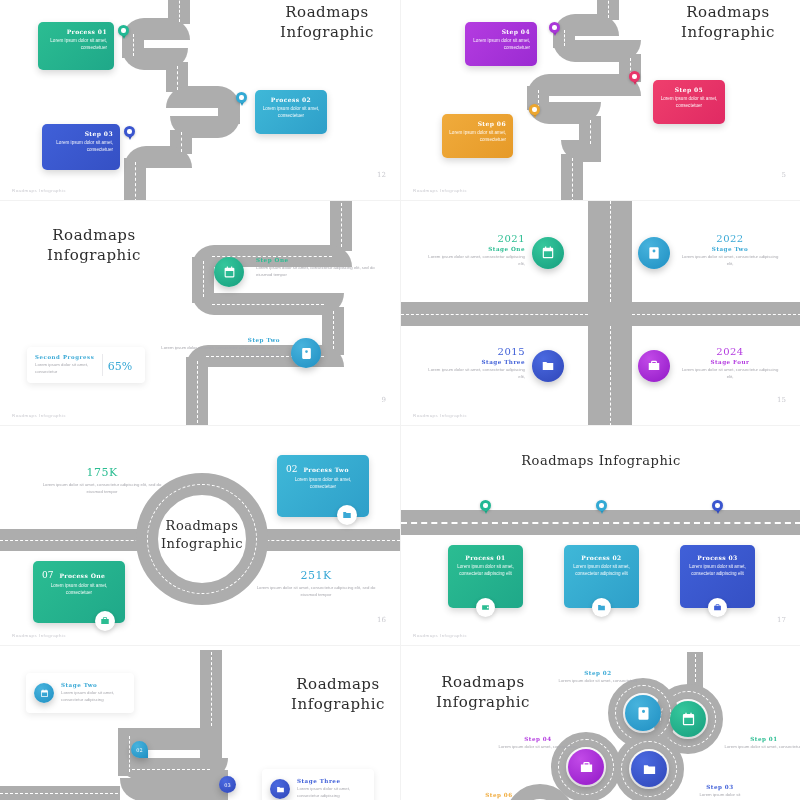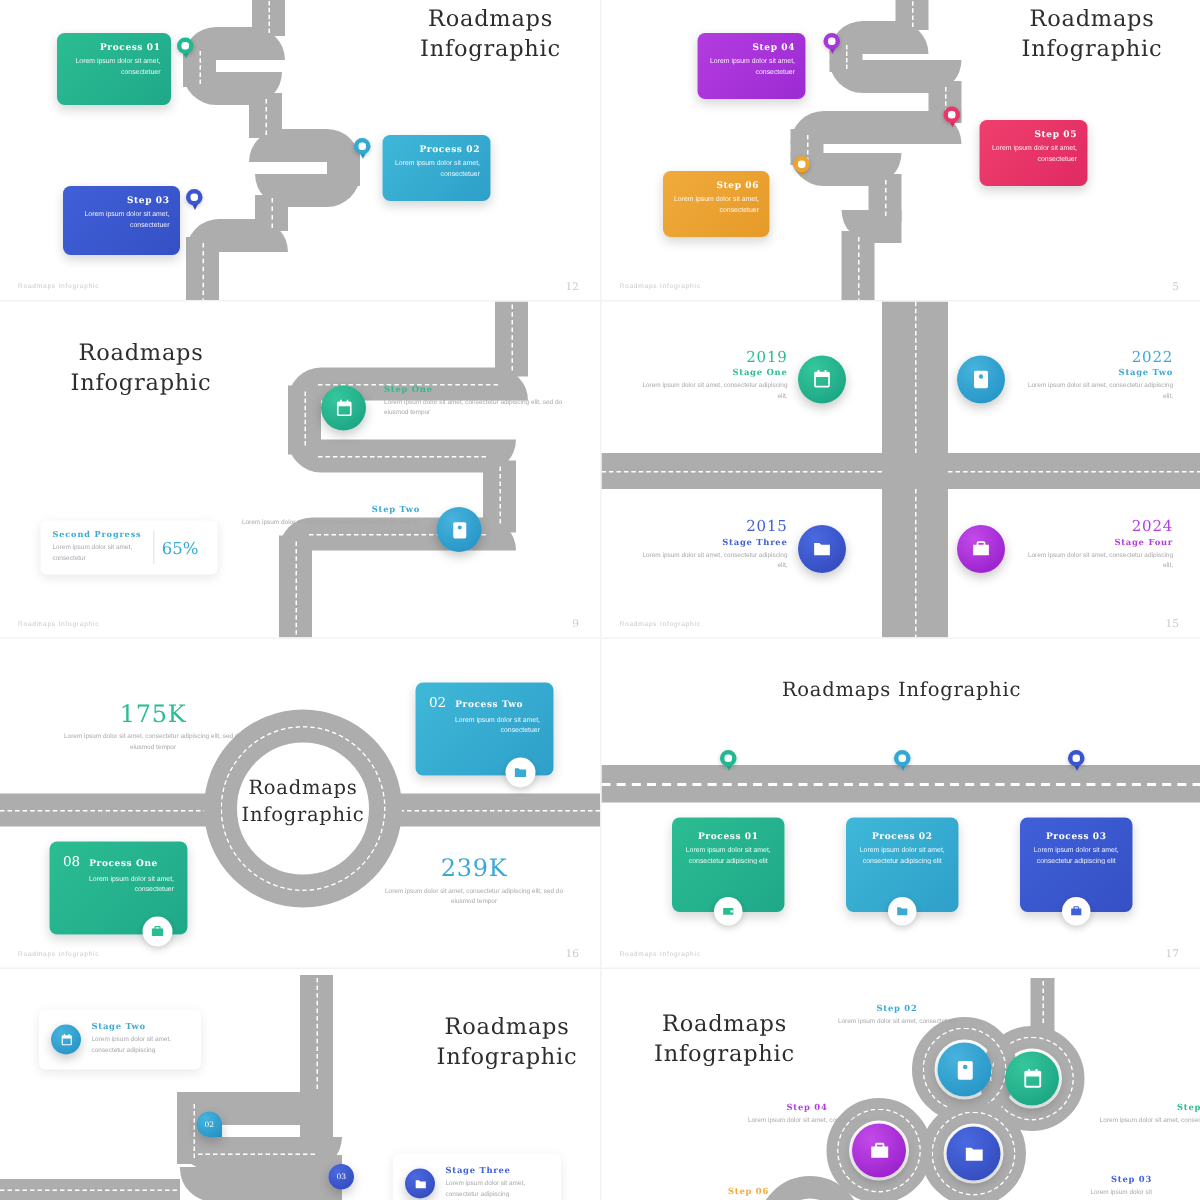--- a/index.html
+++ b/index.html
@@ -19,42 +19,42 @@
     color:#2d2d2d;letter-spacing:.5px;line-height:1.35;
     font-weight:400;
   }
   .t-big{font-size:15px;}
   .t-mid{font-size:13px;}
   .footer{
     position:absolute;left:12px;bottom:7px;font-size:4.4px;
     color:#c9c9cf;letter-spacing:.5px;
   }
   .pageno{
-    position:absolute;right:14px;bottom:5px;font-size:7px;color:#c9c9cf;
+    position:absolute;right:14px;bottom:21px;font-size:7px;color:#c9c9cf;
     font-family:"DejaVu Serif",serif;
   }
 
   
   .road{position:absolute;background:#adadad;}
   .roadv{width:22px;}
   .roadh{height:22px;}
   .dashv{position:absolute;width:0;border-left:1.4px dashed #ffffff;}
   .dashh{position:absolute;height:0;border-top:1.4px dashed #ffffff;}
 
   
   .card{
     position:absolute;border-radius:5px;color:#fff;
     box-shadow:0 3px 7px rgba(0,0,0,.16);
     padding:6px 7px 7px 7px;box-sizing:border-box;
   }
   .card .ch{font-size:6px;font-weight:700;letter-spacing:.4px;display:block;margin-bottom:3px;
             font-family:"DejaVu Serif",serif;}
   .card .cb{font-size:4.6px;line-height:1.5;opacity:.92;display:block;}
   .ta-r{text-align:right;}
-  .ta-l{text-align:right;}
+  .ta-l{text-align:center;}
   .ta-c{text-align:center;}
 
   .g-teal  {background:linear-gradient(135deg,#2bbd92 0%,#1fa889 100%);}
   .g-cyan  {background:linear-gradient(135deg,#3fb8d8 0%,#2e9fc9 100%);}
   .g-blue  {background:linear-gradient(135deg,#4060d8 0%,#3550c4 100%);}
   .g-purple{background:linear-gradient(135deg,#b43ce0 0%,#9b2bd2 100%);}
   .g-pink  {background:linear-gradient(135deg,#ef3f6d 0%,#e02a63 100%);}
   .g-amber {background:linear-gradient(135deg,#f0ab3c 0%,#e69a28 100%);}
 
   
@@ -107,21 +107,21 @@
   .panel .ph{font-size:5.4px;font-weight:700;letter-spacing:.6px;display:block;
              font-family:"DejaVu Serif",serif;}
   .panel .pb{font-size:4.3px;line-height:1.55;color:#a8a8ae;display:block;margin-top:2px;}
   .pct{font-size:11px;font-weight:400;font-family:"DejaVu Serif",serif;}
   .vdiv{width:1px;background:#e9e9ec;align-self:stretch;margin:7px 0;}
 
   .sh{font-size:5.6px;font-weight:700;letter-spacing:.5px;display:block;
       font-family:"DejaVu Serif",serif;}
   .sb{font-size:4.3px;line-height:1.55;color:#a8a8ae;display:block;margin-top:2px;}
   .yr{font-size:10px;font-family:"DejaVu Serif",serif;display:block;letter-spacing:.5px;}
-  .kk{font-size:16px;font-family:"DejaVu Serif",serif;display:block;letter-spacing:.5px;}
+  .kk{font-size:11px;font-family:"DejaVu Serif",serif;display:block;letter-spacing:.5px;}
 
   .tx{position:absolute;}
   .col-teal{color:#2bbd92;} .col-cyan{color:#3aa9d6;}
   .col-blue{color:#4060d8;} .col-purple{color:#b43ce0;}
 
   .numlab{font-family:"DejaVu Serif",serif;font-size:9px;font-weight:400;}
 </style>
 </head>
 <body>
 
@@ -301,21 +301,21 @@
   <div class="dashv" style="left:209px;top:125px;height:100px;"></div>
   <div class="dashh" style="left:0px;top:113px;width:187px;"></div>
   <div class="dashh" style="left:231px;top:113px;width:169px;"></div>
 
   <div class="cbadge c-teal" style="left:131px;top:36px;width:32px;height:32px;">
     <svg width="14" height="14" viewBox="0 0 24 24" fill="#fff">
           <path d="M7 1v2H5a2 2 0 0 0-2 2v14a2 2 0 0 0 2 2h14a2 2 0 0 0 2-2V5a2 2 0 0 0-2-2h-2V1h-2v2H9V1H7zm12 8v10H5V9h14z"></path>
         </svg>
   </div>
   <div class="tx ta-r" style="left:20px;top:32px;width:104px;">
-    <span class="yr col-teal">2019</span>
+    <span class="yr col-teal">2021</span>
     <span class="sh col-teal" style="margin-top:2px;">Stage One</span>
     <span class="sb">Lorem ipsum dolor sit amet, consectetur adipiscing elit,</span>
   </div>
 
   <div class="cbadge c-cyan" style="left:237px;top:36px;width:32px;height:32px;">
     <svg width="14" height="14" viewBox="0 0 24 24" fill="#fff">
           <path d="M6 2h12a2 2 0 0 1 2 2v16a2 2 0 0 1-2 2H6a2 2 0 0 1-2-2V4a2 2 0 0 1 2-2zm6 4a2.5 2.5 0 1 0 0 5 2.5 2.5 0 0 0 0-5zm-4 10c0-2 2-3 4-3s4 1 4 3v1H8v-1z"></path>
         </svg>
   </div>
   <div class="tx ta-l" style="left:277px;top:32px;width:104px;">
@@ -362,40 +362,40 @@
   <div class="title t-mid" style="position:absolute;left:152px;top:91px;width:100px;text-align:center;">
     <span>Roadmaps</span><br>
     <span>Infographic</span>
   </div>
 
   <div class="tx ta-c" style="left:38px;top:40px;width:128px;">
     <span class="kk col-teal">175K</span>
     <span class="sb" style="margin-top:3px;">Lorem ipsum dolor sit amet, consectetur adipiscing elit, sed do eiusmod tempor</span>
   </div>
   <div class="tx ta-c" style="left:252px;top:143px;width:128px;">
-    <span class="kk col-cyan">239K</span>
+    <span class="kk col-cyan">251K</span>
     <span class="sb" style="margin-top:3px;">Lorem ipsum dolor sit amet, consectetur adipiscing elit, sed do eiusmod tempor</span>
   </div>
 
   <div class="card g-cyan ta-l" style="left:277px;top:29px;width:92px;height:62px;padding:9px 9px;">
     <span style="display:flex;align-items:baseline;gap:6px;margin-bottom:3px;">
       <span class="numlab">02</span>
       <span class="ch" style="margin:0;">Process Two</span>
     </span>
     <span class="cb">Lorem ipsum dolor sit amet, consectetuer</span>
   </div>
   <div class="wbadge" style="left:337px;top:79px;width:20px;height:20px;">
     <svg width="10" height="10" viewBox="0 0 24 24" fill="#3aa9d6">
           <path d="M3 5h6l2 2h10v12H3V5z"></path>
         </svg>
   </div>
 
   <div class="card g-teal ta-l" style="left:33px;top:135px;width:92px;height:62px;padding:9px 9px;">
     <span style="display:flex;align-items:baseline;gap:6px;margin-bottom:3px;">
-      <span class="numlab">08</span>
+      <span class="numlab">07</span>
       <span class="ch" style="margin:0;">Process One</span>
     </span>
     <span class="cb">Lorem ipsum dolor sit amet, consectetuer</span>
   </div>
   <div class="wbadge" style="left:95px;top:185px;width:20px;height:20px;">
     <svg width="10" height="10" viewBox="0 0 24 24" fill="#2bbd92">
           <path d="M9 3h6a2 2 0 0 1 2 2v2h4v12H3V7h4V5a2 2 0 0 1 2-2zm0 4h6V5H9v2z"></path>
         </svg>
   </div>
 

